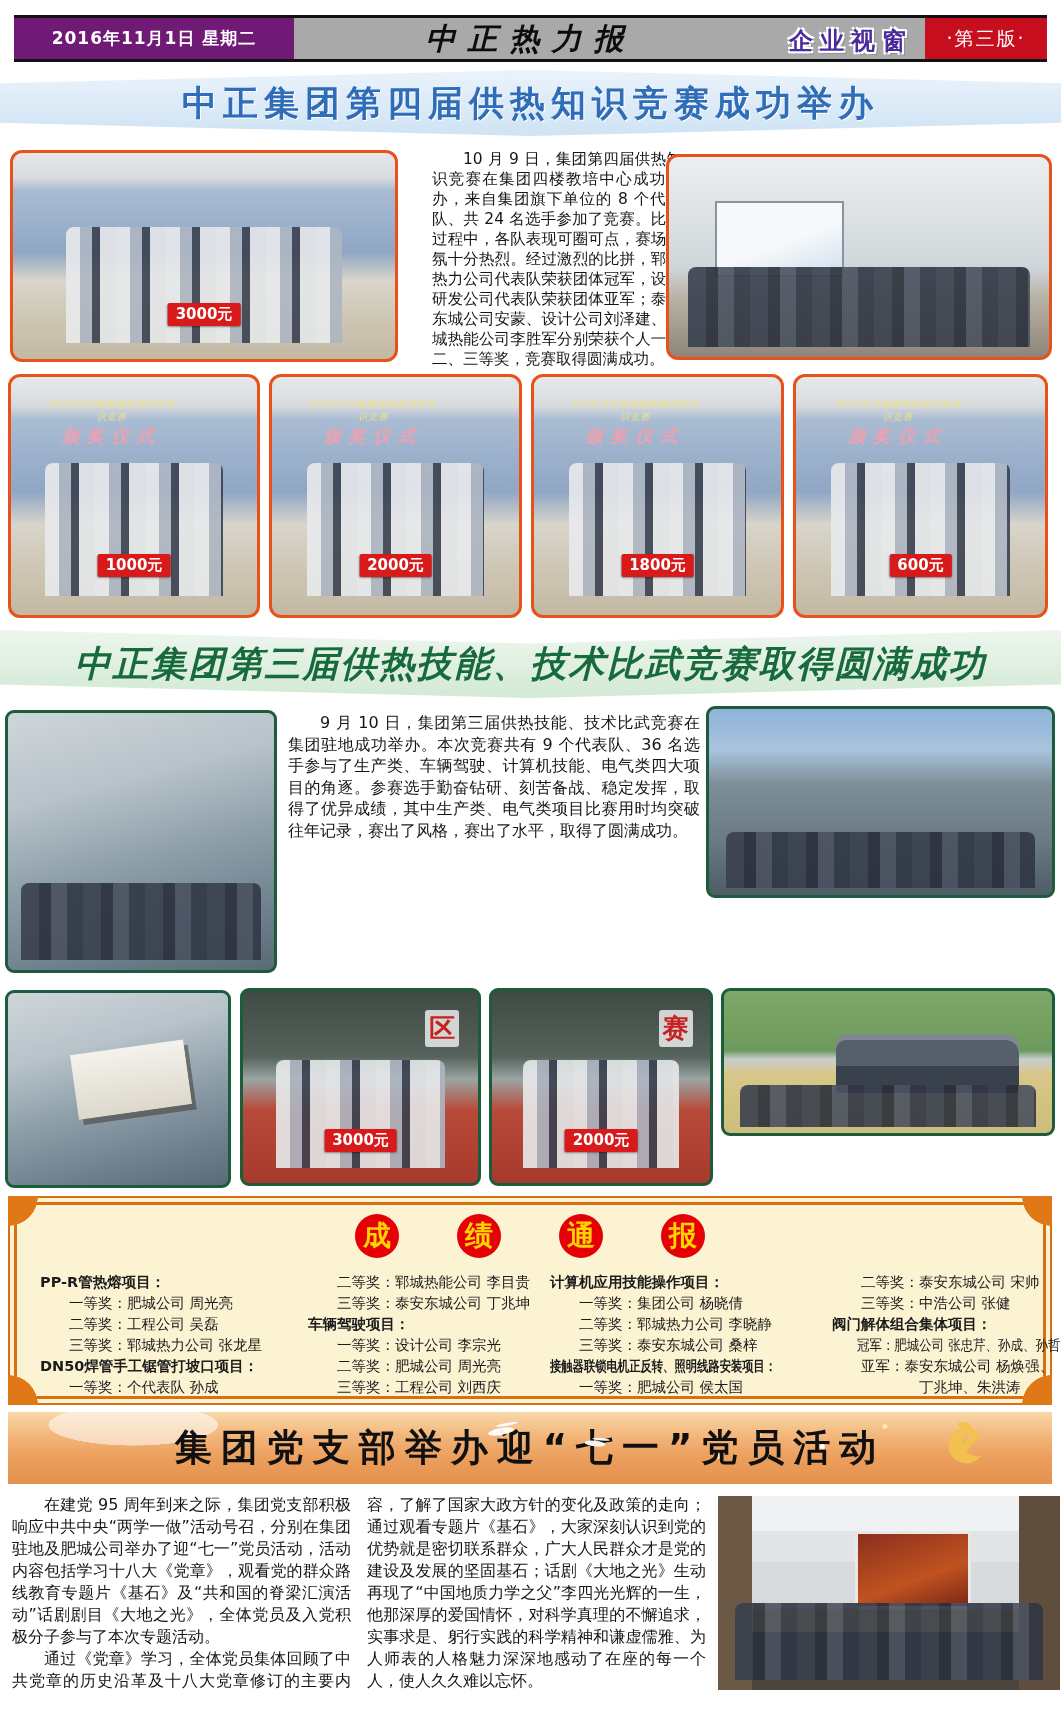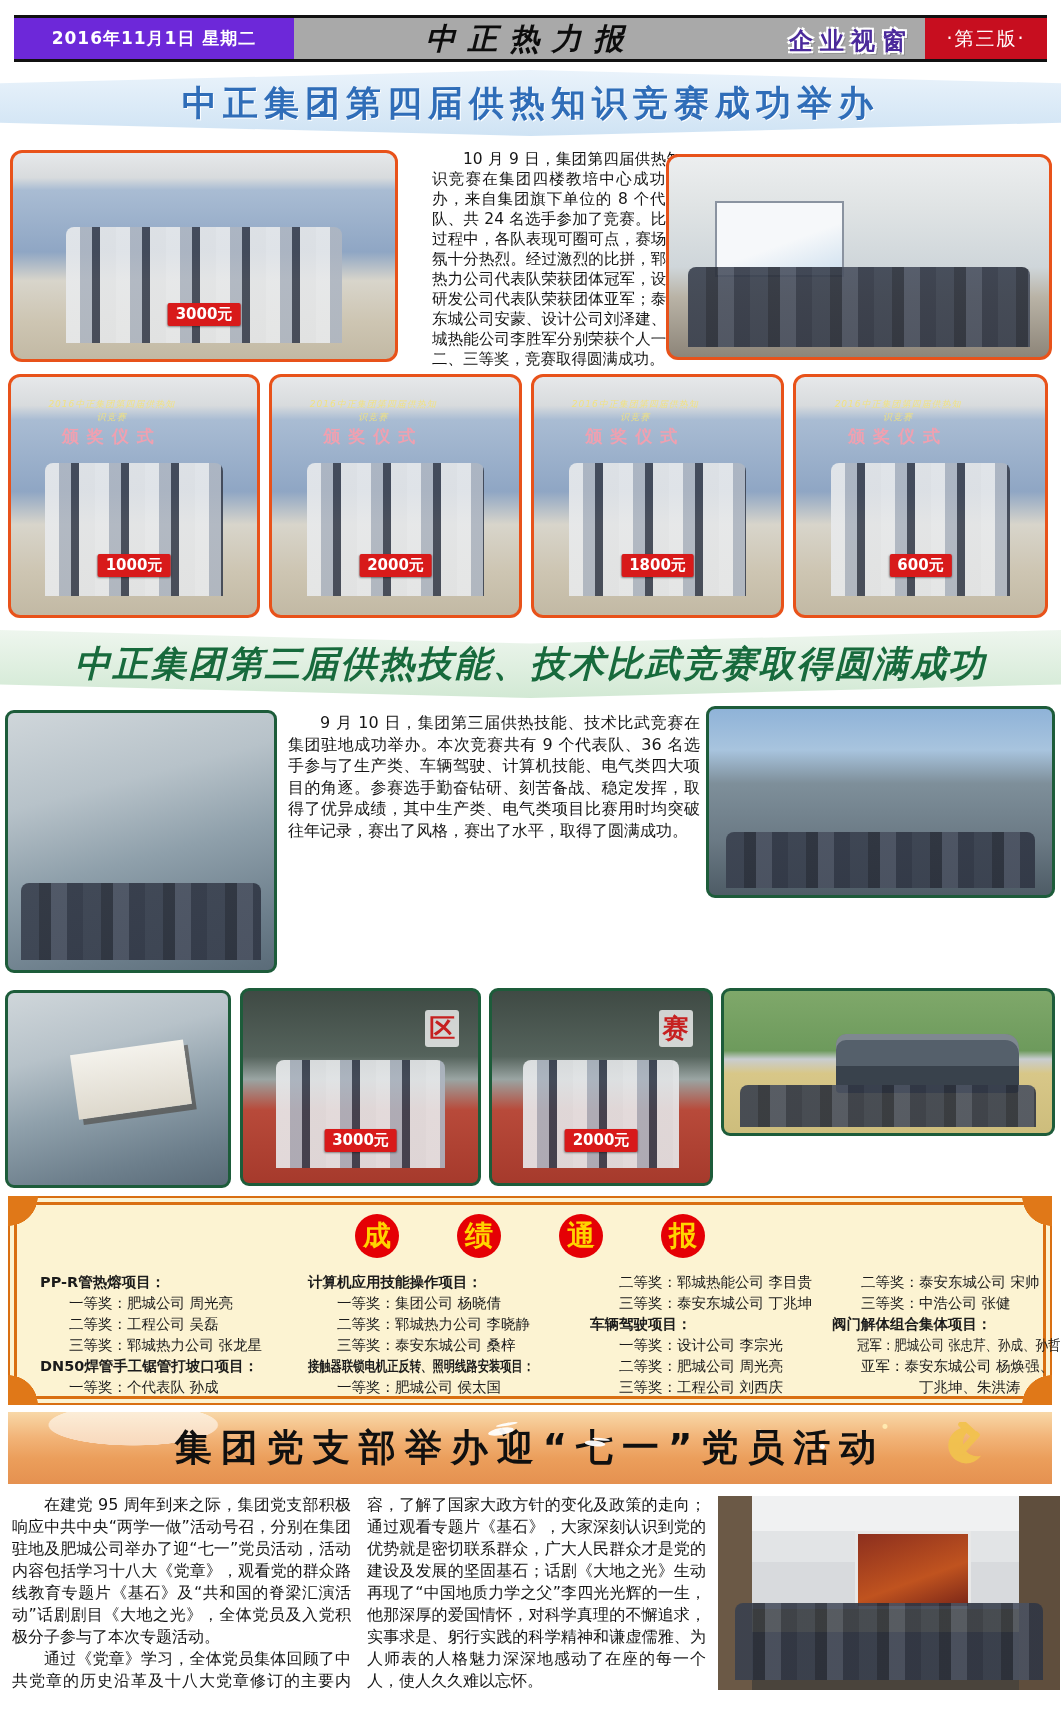--- a/index.html
+++ b/index.html
@@ -5,21 +5,21 @@
 <style>
   html,body{margin:0;padding:0;background:#e9e9e9;}
   *{box-sizing:border-box;}
   #page{position:relative;width:1061px;height:1711px;margin:0 auto;background:#fff;overflow:hidden;
         font-family:"DejaVu Sans","Liberation Sans",sans-serif;color:#151515;}
   .abs{position:absolute;}
 
   
   .masthead{left:14px;top:15px;width:1033px;height:47px;background:#a9a9a9;
             border-top:3px solid #111;border-bottom:3px solid #111;}
-  .date-box{position:absolute;left:0;top:0;bottom:0;width:280px;background:#6d28d9;color:#fff;
+  .date-box{position:absolute;left:0;top:0;bottom:0;width:280px;background:#701a75;color:#fff;
             display:flex;align-items:center;justify-content:center;font-size:17px;font-weight:bold;letter-spacing:1px;}
   .paper-title{position:absolute;left:300px;right:300px;top:1px;text-align:center;
             font-family:"DejaVu Serif","Liberation Serif",serif;font-style:italic;font-weight:bold;
             font-size:30px;letter-spacing:12px;color:#0c0c0c;}
   .section-name{position:absolute;right:134px;top:7px;font-size:24px;font-weight:900;color:#4b2a9b;letter-spacing:7px;
             text-shadow:-2px -2px 0 #fff,2px -2px 0 #fff,-2px 2px 0 #fff,2px 2px 0 #fff,3px 3px 0 #8f8f8f;margin-left:40px;}
   .page-no{position:absolute;right:0;top:0;bottom:0;width:122px;background:#c70e1f;color:#fff;
             display:flex;align-items:center;justify-content:center;font-size:19px;letter-spacing:2px;}
 
   
@@ -60,21 +60,21 @@
   figure.photo.green{border-color:#1d5c3a;border-radius:9px;}
   figure.photo.noborder{border:none;border-radius:0;}
   .crowd{position:absolute;left:5%;right:5%;bottom:5%;height:40%;opacity:.9;border-radius:8px 8px 0 0;
          background:repeating-linear-gradient(90deg,#39404e 0 18px,#2a2f3a 18px 30px,#4a5160 30px 46px,#303644 46px 62px);}
   .crowd.standing{left:14%;right:14%;top:36%;bottom:8%;height:auto;
          background:repeating-linear-gradient(90deg,#e8eaec 0 14px,#aeb6c2 14px 26px,#3a4150 26px 34px,#e4e6e8 34px 50px);}
   .crowd.low{height:30%;bottom:4%;}
   .prize-sign{position:absolute;left:50%;bottom:16%;transform:translateX(-50%);background:#d81a1a;color:#fff;
          font-size:15px;font-weight:bold;padding:2px 8px;border-radius:2px;white-space:nowrap;box-shadow:0 1px 2px rgba(0,0,0,.4);}
   .bk1{position:absolute;left:14%;top:9%;width:54%;text-align:center;color:#f2e27e;font-size:9px;letter-spacing:1px;opacity:.95;font-style:italic;}
-  .bk3{position:absolute;left:12%;top:20%;width:58%;text-align:center;color:#f0a0b0;font-size:17px;font-weight:bold;letter-spacing:8px;}
+  .bk3{position:absolute;left:12%;top:20%;width:58%;text-align:center;color:#f0a0b0;font-size:17px;font-weight:bold;letter-spacing:8px;font-style:italic;}
   .photo-char{position:absolute;right:8%;top:10%;color:#c62020;background:rgba(255,255,255,.75);
          font-size:26px;font-weight:900;padding:1px 4px;border-radius:3px;font-family:"DejaVu Serif",serif;}
   .screen-white{position:absolute;left:12%;top:22%;width:34%;height:38%;background:linear-gradient(160deg,#f6f8fa 55%,#cfe0ef 100%);
          border:2px solid #8a93a0;}
   .console{position:absolute;left:30%;top:28%;width:52%;height:34%;background:linear-gradient(180deg,#f4f2ec,#ddd8cc);
          transform:rotate(-8deg);box-shadow:4px 6px 0 rgba(60,50,40,.5);}
   .truck{position:absolute;left:34%;top:30%;width:56%;height:42%;background:linear-gradient(180deg,#55606b 0 55%,#39424c 55% 100%);
          border-radius:10px 14px 4px 4px;box-shadow:inset 0 6px 0 rgba(255,255,255,.25);}
 
   
@@ -234,35 +234,35 @@
 
     <div class="score-cols">
       <div class="score-col c1">
         <span class="sline head">PP-R管热熔项目：</span>
         <span class="sline item">一等奖：肥城公司 周光亮</span>
         <span class="sline item">二等奖：工程公司 吴磊</span>
         <span class="sline item">三等奖：郓城热力公司 张龙星</span>
         <span class="sline head">DN50焊管手工锯管打坡口项目：</span>
         <span class="sline item">一等奖：个代表队 孙成</span>
       </div>
+      <div class="score-col c2">
+        <span class="sline item">二等奖：郓城热能公司 李目贵</span>
+        <span class="sline item">三等奖：泰安东城公司 丁兆坤</span>
+        <span class="sline head">车辆驾驶项目：</span>
+        <span class="sline item">一等奖：设计公司 李宗光</span>
+        <span class="sline item">二等奖：肥城公司 周光亮</span>
+        <span class="sline item">三等奖：工程公司 刘西庆</span>
+      </div>
       <div class="score-col c3">
         <span class="sline head">计算机应用技能操作项目：</span>
         <span class="sline item">一等奖：集团公司 杨晓倩</span>
         <span class="sline item">二等奖：郓城热力公司 李晓静</span>
         <span class="sline item">三等奖：泰安东城公司 桑梓</span>
         <span class="sline head squeeze">接触器联锁电机正反转、照明线路安装项目：</span>
         <span class="sline item">一等奖：肥城公司 侯太国</span>
-      </div>
-      <div class="score-col c2">
-        <span class="sline item">二等奖：郓城热能公司 李目贵</span>
-        <span class="sline item">三等奖：泰安东城公司 丁兆坤</span>
-        <span class="sline head">车辆驾驶项目：</span>
-        <span class="sline item">一等奖：设计公司 李宗光</span>
-        <span class="sline item">二等奖：肥城公司 周光亮</span>
-        <span class="sline item">三等奖：工程公司 刘西庆</span>
       </div>
       <div class="score-col c4">
         <span class="sline item">二等奖：泰安东城公司 宋帅</span>
         <span class="sline item">三等奖：中浩公司 张健</span>
         <span class="sline head">阀门解体组合集体项目：</span>
         <span class="sline item squeeze-sm">冠军：肥城公司 张忠芹、孙成、孙哲</span>
         <span class="sline item">亚军：泰安东城公司 杨焕强、</span>
         <span class="sline cont">丁兆坤、朱洪涛</span>
       </div>
     </div>

